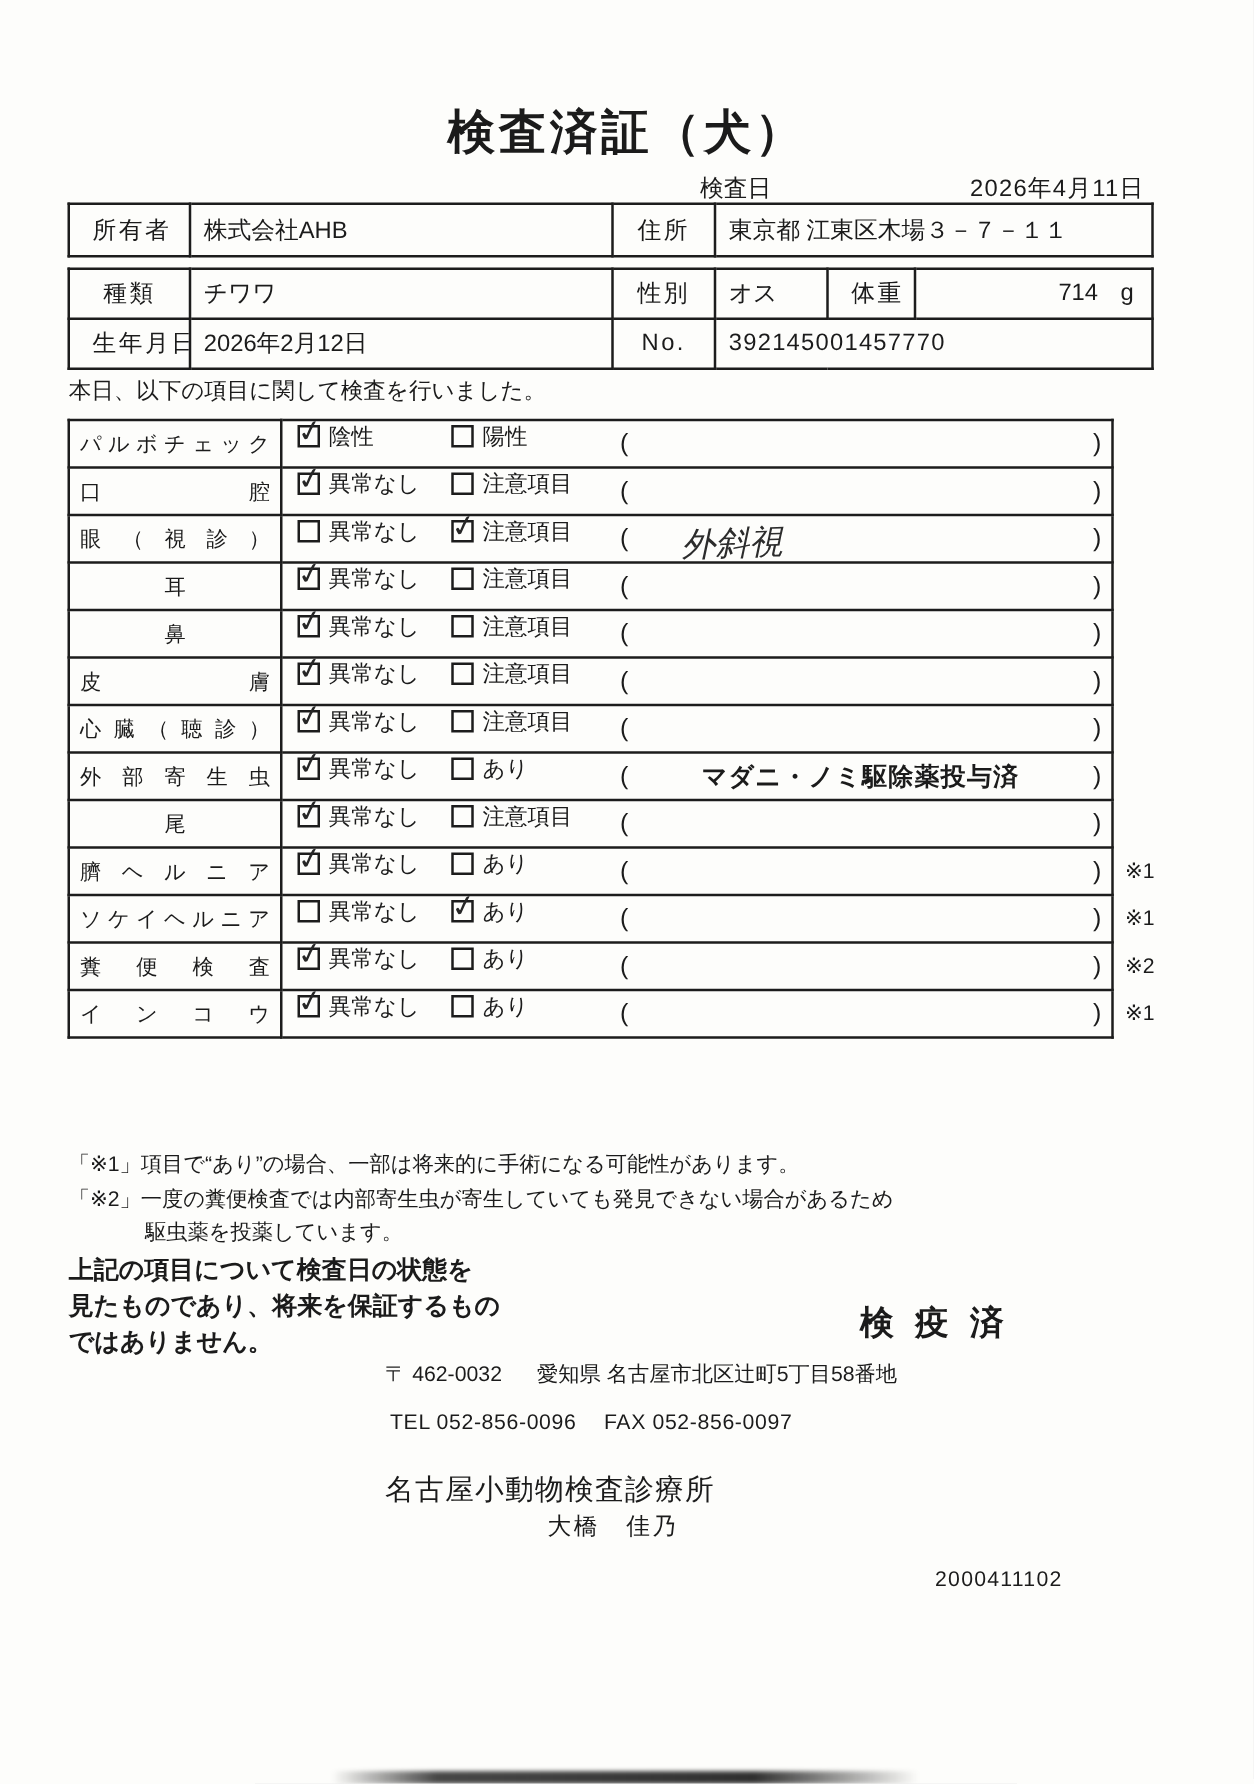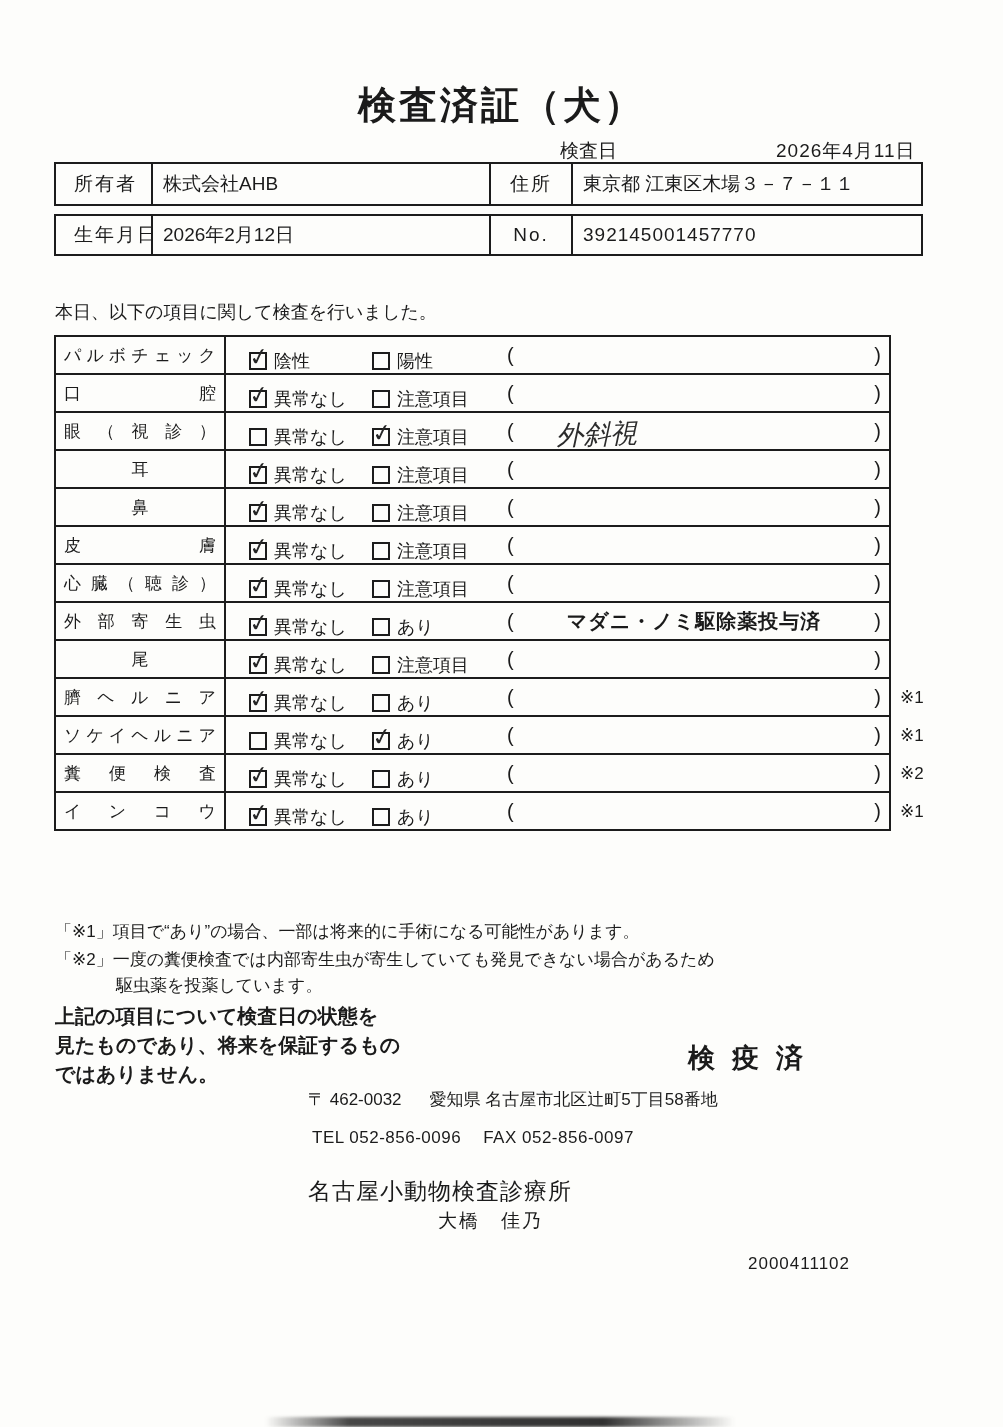--- a/index.html
+++ b/index.html
@@ -50,21 +50,21 @@
     border: 2px solid #1c1c1c;
     padding: 0 8px;
     font-size: 17px; font-weight: 500;
     white-space: nowrap;
     text-align: justify; text-align-last: justify;
   }
   td.item-cell.single { text-align: center; text-align-last: center; }
   td.content-cell { border: 2px solid #1c1c1c; padding: 0; }
   td.mark-cell { border: none; padding: 0 0 0 9px; font-size: 17px; vertical-align: middle; }
 
-  .content-inner { display: flex; align-items: flex-end; height: 100%; padding-left: 23px; }
+  .content-inner { display: flex; align-items: flex-start; height: 100%; padding-left: 12px; }
   .opt { display: inline-flex; align-items: center; font-size: 18px; flex: none; }
   .opt.opt1 { width: 123px; }
   .opt.opt2 { width: 135px; }
   .opt.empty { visibility: hidden; }
   .checkbox {
     position: relative; display: inline-block;
     width: 14px; height: 14px; flex: none;
     border: 2px solid #1c1c1c; margin-right: 7px;
     background: transparent;
   }
@@ -142,20 +142,28 @@
   <table class="info-table pet-table">
     <colgroup>
         <col style="width:97px">
         <col style="width:338px">
         <col style="width:82px">
         <col style="width:90px">
         <col style="width:70px">
         <col style="width:190px">
       </colgroup>
     <tbody>
+        <tr>
+      <td class="lbl">種類</td>
+      <td class="val">チワワ</td>
+      <td class="lbl">性別</td>
+      <td class="val">オス</td>
+      <td class="lbl">体重</td>
+      <td class="weight-cell"><span>714</span><span class="unit">g</span></td>
+    </tr>
     <tr>
       <td class="lbl">生年月日</td>
       <td class="val">2026年2月12日</td>
       <td class="lbl">No.</td>
       <td class="val num" colspan="3">392145001457770</td>
     </tr>
   </tbody>
     </table>
 
   <p class="intro">本日、以下の項目に関して検査を行いました。</p>

